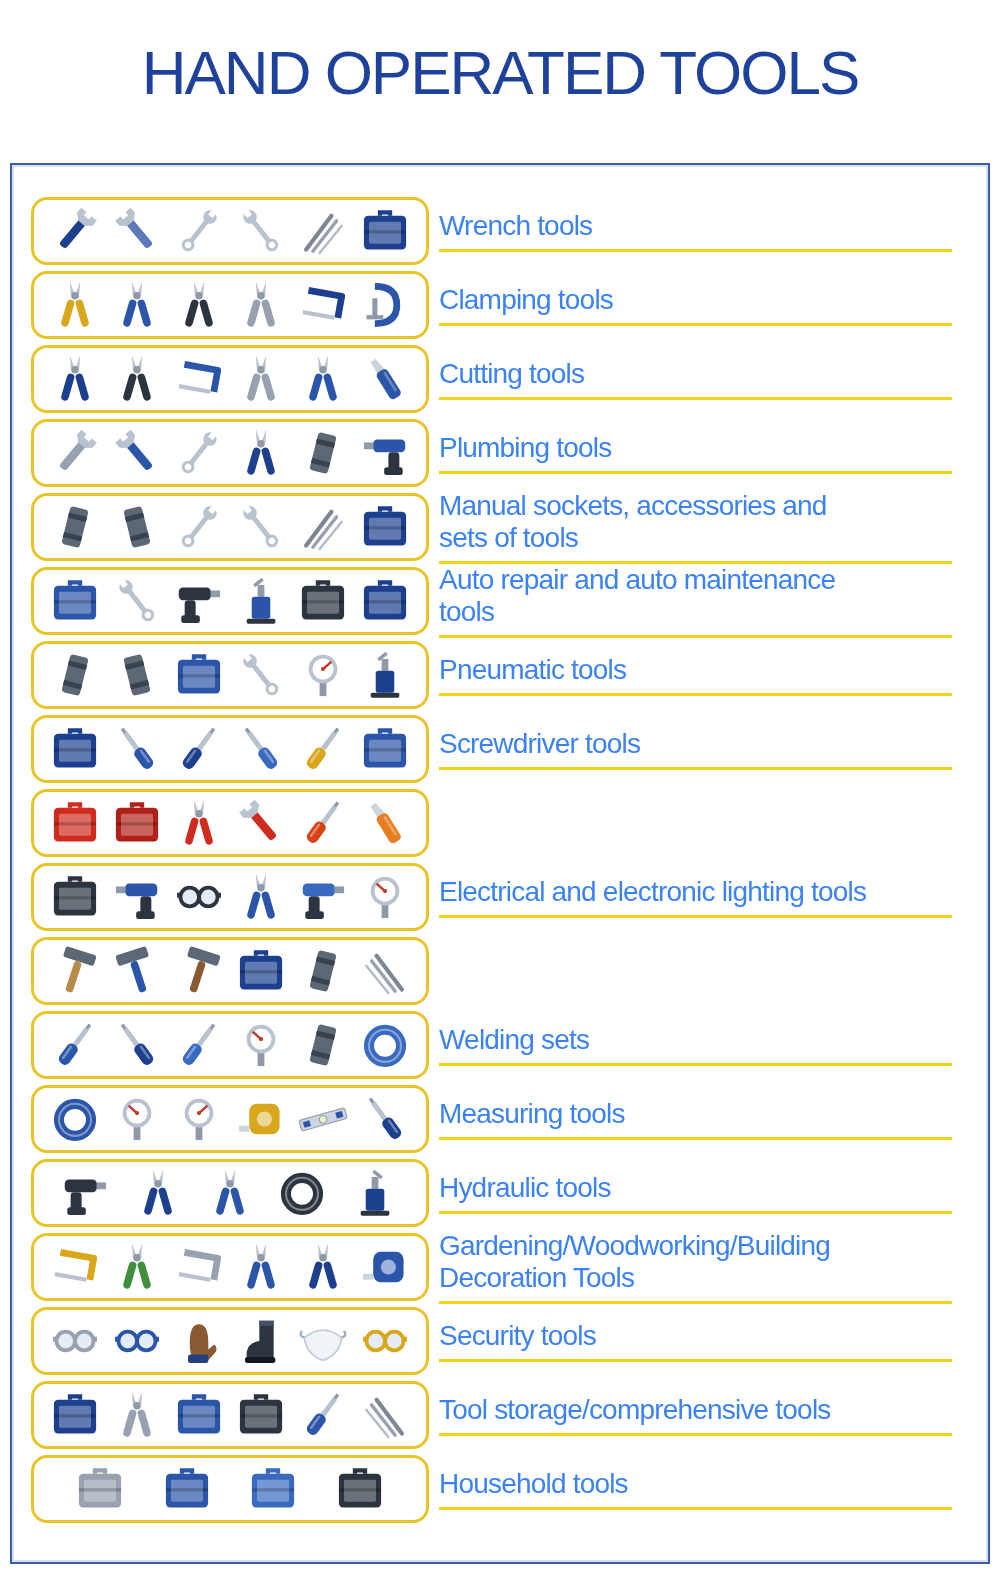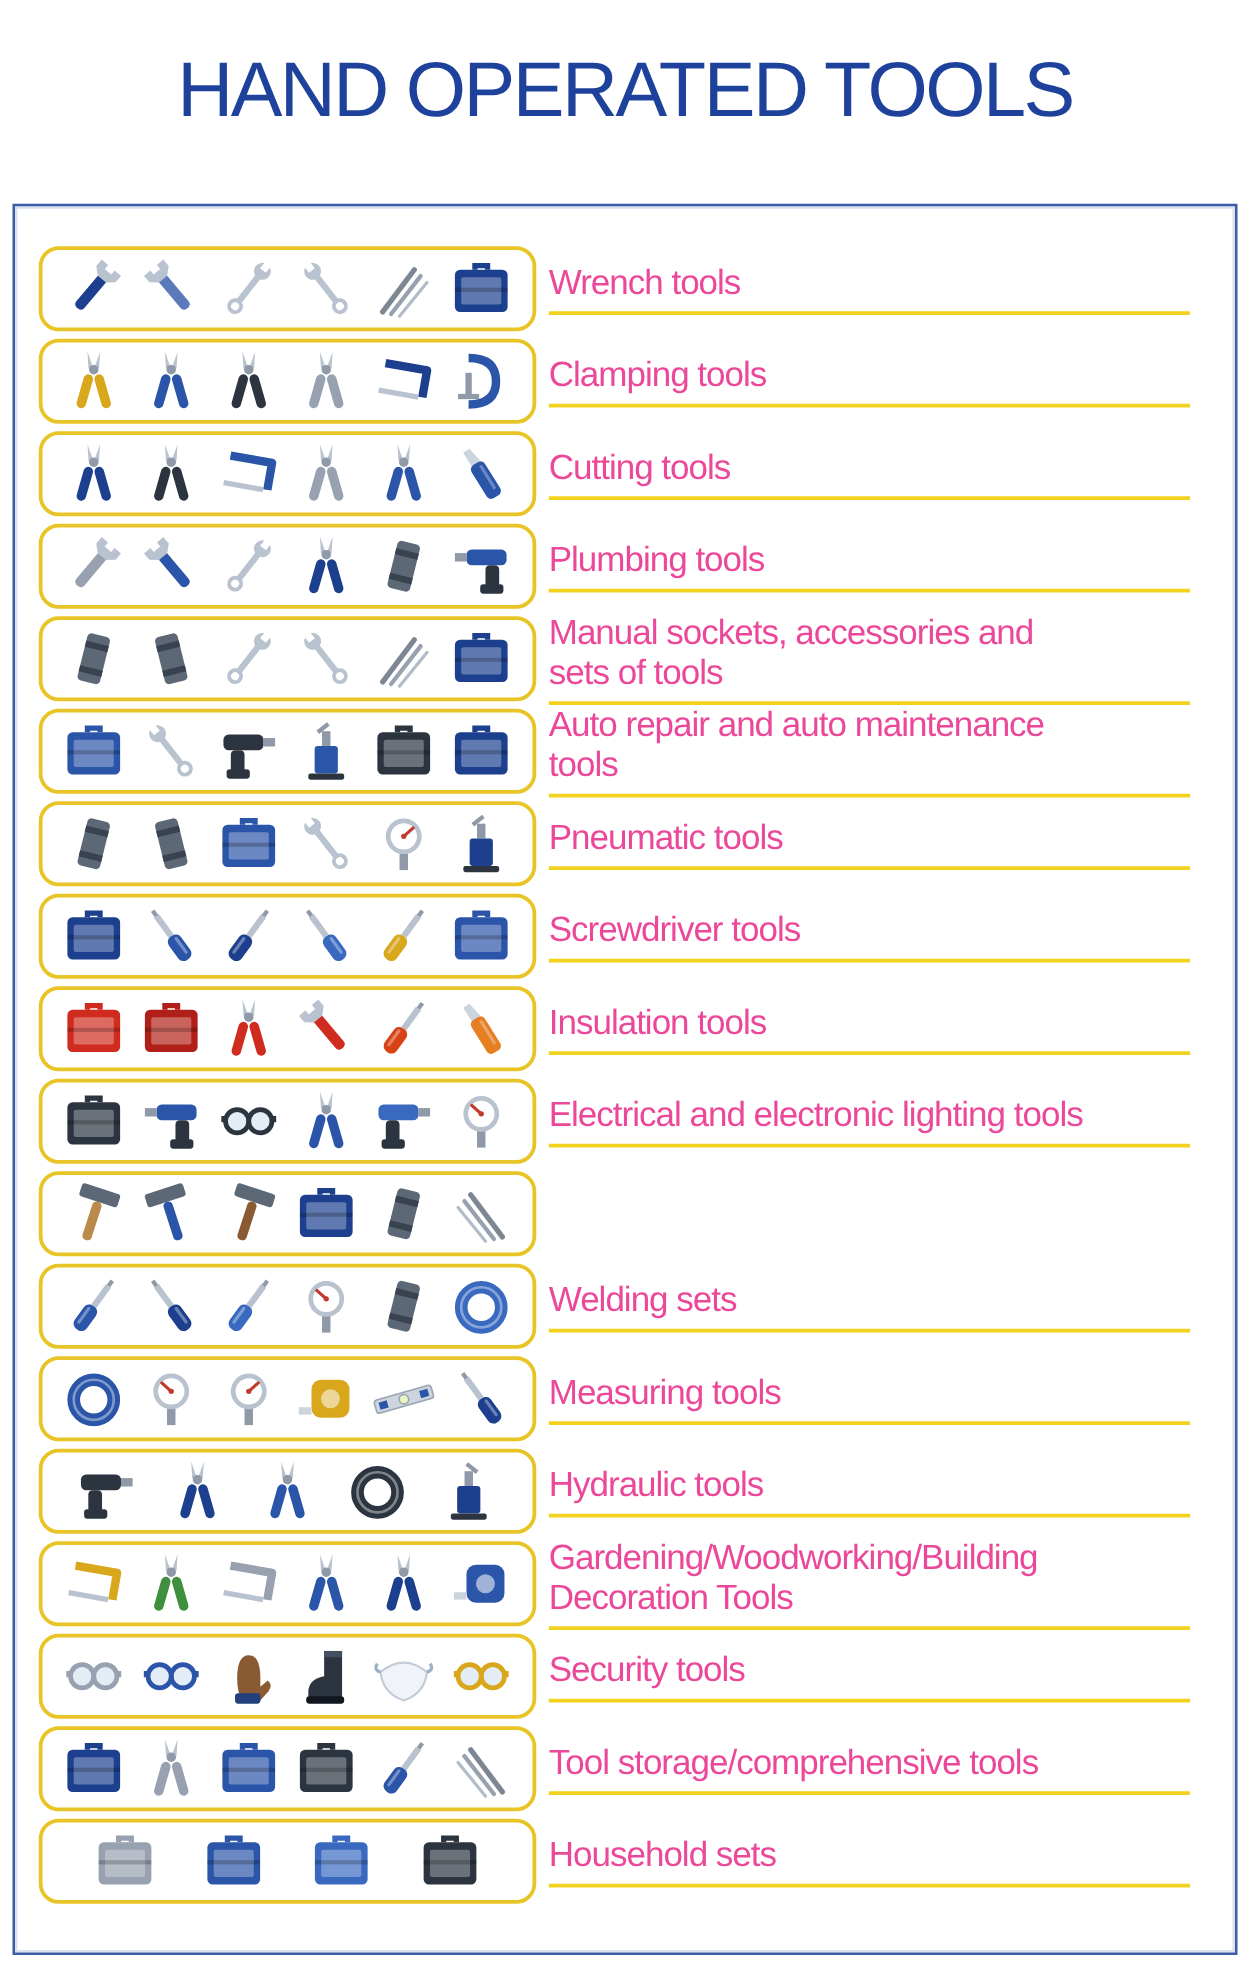--- a/index.html
+++ b/index.html
@@ -64,21 +64,21 @@
   .labelwrap{
     flex:1;
     margin:0 36px 0 10px;
     align-self:center;
   }
   .label{
     display:block;
     font-size:28px;
     letter-spacing:-0.8px;
     line-height:1.12;
-    color:#ec4899;
+    color:#3b82f6;
     white-space:pre-line;
     padding-bottom:8px;
     border-bottom:3px solid #F2D21F;
   }
   #icon-defs{position:absolute;width:0;height:0;overflow:hidden;}
 </style>
 </head>
 <body>
 
 <svg id="icon-defs" aria-hidden="true">
@@ -441,23 +441,20 @@
             <svg class="tool" viewBox="0 0 64 64" style="color: rgb(207, 43, 31);">
               <use href="#s-wrench"></use>
             </svg>
             <svg class="tool" viewBox="0 0 64 64" style="color: rgb(216, 67, 21);">
               <use href="#s-screwdriver"></use>
             </svg>
             <svg class="tool" viewBox="0 0 64 64" style="color: rgb(230, 126, 34);">
               <use href="#s-knife"></use>
             </svg>
           </div>
-    <div class="labelwrap">
-      <span class="label">Insulation tools</span>
-    </div>
   </div>
 
   <div class="row">
     <div class="thumb">
             <svg class="tool" viewBox="0 0 64 64" style="color: rgb(44, 52, 64);">
               <use href="#s-case"></use>
             </svg>
             <svg class="tool" viewBox="0 0 64 64" style="color: rgb(43, 85, 168);">
               <use href="#s-drill"></use>
             </svg>
@@ -665,18 +662,18 @@
               <use href="#s-case"></use>
             </svg>
             <svg class="tool" viewBox="0 0 64 64" style="color: rgb(58, 106, 192);">
               <use href="#s-case"></use>
             </svg>
             <svg class="tool" viewBox="0 0 64 64" style="color: rgb(44, 52, 64);">
               <use href="#s-case"></use>
             </svg>
           </div>
     <div class="labelwrap">
-      <span class="label">Household sets</span>
+      <span class="label">Household tools</span>
     </div>
   </div>
 </div>
   </div>
 </div>
 
 </body></html>

